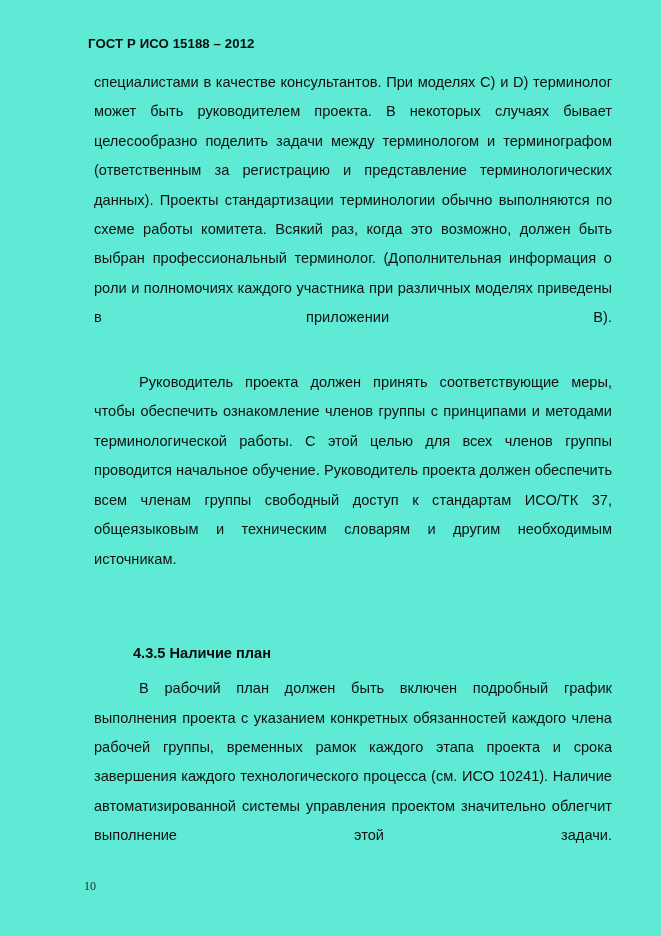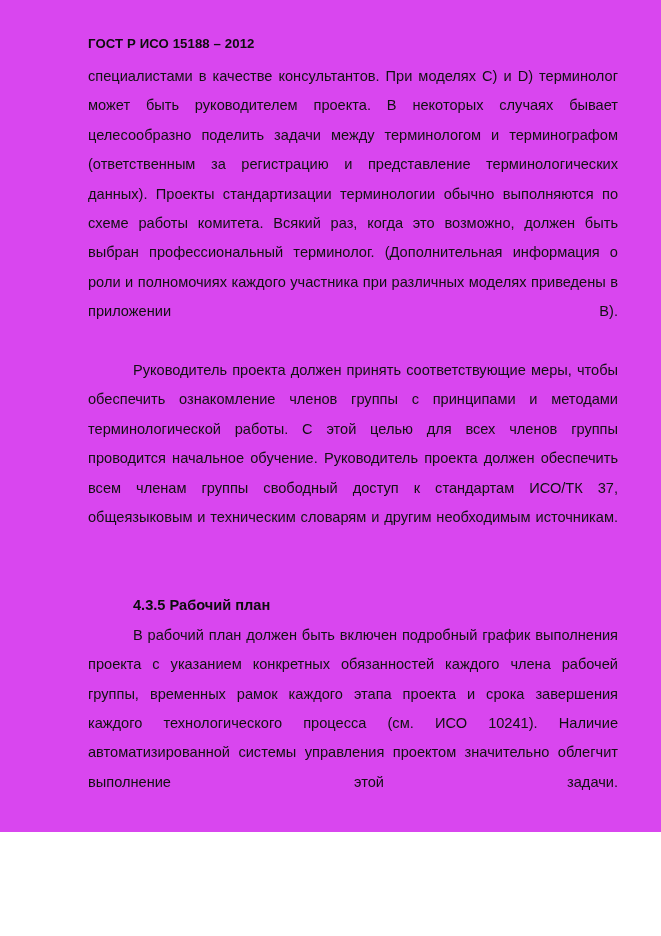--- a/index.html
+++ b/index.html
@@ -4,22 +4,22 @@
 <title>ГОСТ Р ИСО 15188 – 2012</title>
 <style>
   html, body {
     margin: 0;
     padding: 0;
     background: #ffffff;
   }
   .page {
     position: relative;
     width: 661px;
-    height: 832px;
-    background: #d946ef;
+    height: 936px;
+    background: #5eead4;
     overflow: hidden;
     font-family: "Liberation Sans", "DejaVu Sans", sans-serif;
     color: #111111;
     box-sizing: border-box;
   }
   .doc-header {
     position: absolute;
     left: 88px;
     top: 36px;
     font-size: 13.2px;
@@ -28,21 +28,21 @@
     white-space: nowrap;
     color: #0d0d0d;
   }
   .body-block {
     position: absolute;
     left: 88px;
     top: 62px;
     width: 530px;
   }
   p.para {
-    margin: 0;
+    margin: 6px;
     text-align: justify;
     text-justify: inter-word;
     font-size: 14.6px;
     line-height: 29.4px;
     text-indent: 45px;
     color: #111111;
     hyphens: none;
   }
   p.para.no-indent {
     text-indent: 0;
@@ -63,41 +63,41 @@
     color: #0d0d0d;
   }
   .spacer-line {
     height: 29.4px;
   }
   .page-number {
     position: absolute;
     left: 84px;
     top: 879px;
     font-family: "Liberation Serif", "DejaVu Serif", serif;
-    font-size: 17px;
+    font-size: 12px;
     color: #2b2b2b;
   }
 </style>
 </head>
 <body>
 
 <div class="page">
 
   <div class="doc-header">ГОСТ Р ИСО 15188 – 2012</div>
 
   <div class="body-block">
 
     <p class="para no-indent">специалистами в качестве консультантов. При моделях C) и D) терминолог может быть руководителем проекта. В некоторых случаях бывает целесообразно поделить задачи между терминологом и терминографом (ответственным за регистрацию и представление терминологических данных). Проекты стандартизации терминологии обычно выполняются по схеме работы комитета. Всякий раз, когда это возможно, должен быть выбран профессиональный терминолог. (Дополнительная информация о роли и полномочиях каждого участника при различных моделях приведены в приложении В).</p>
 
     <p class="para">Руководитель проекта должен принять соответствующие меры, чтобы обеспечить ознакомление членов группы с принципами и методами терминологической работы. С этой целью для всех членов группы проводится начальное обучение. Руководитель проекта должен обеспечить всем членам группы свободный доступ к стандартам ИСО/ТК 37, общеязыковым и техническим словарям и другим необходимым источникам.</p>
 
 
     <div class="spacer-line"></div>
 
-    <h2 class="section-heading">4.3.5 Рабочий план</h2>
+    <h2 class="section-heading">4.3.5 Наличие план</h2>
 
     <p class="para">В рабочий план должен быть включен подробный график выполнения проекта с указанием конкретных обязанностей каждого члена рабочей группы, временных рамок каждого этапа проекта и срока завершения каждого технологического процесса (см. ИСО 10241). Наличие автоматизированной системы управления проектом значительно облегчит выполнение этой задачи.</p>
 
   </div>
 
   <div class="page-number">10</div>
 
 </div>
 
 </body></html>

